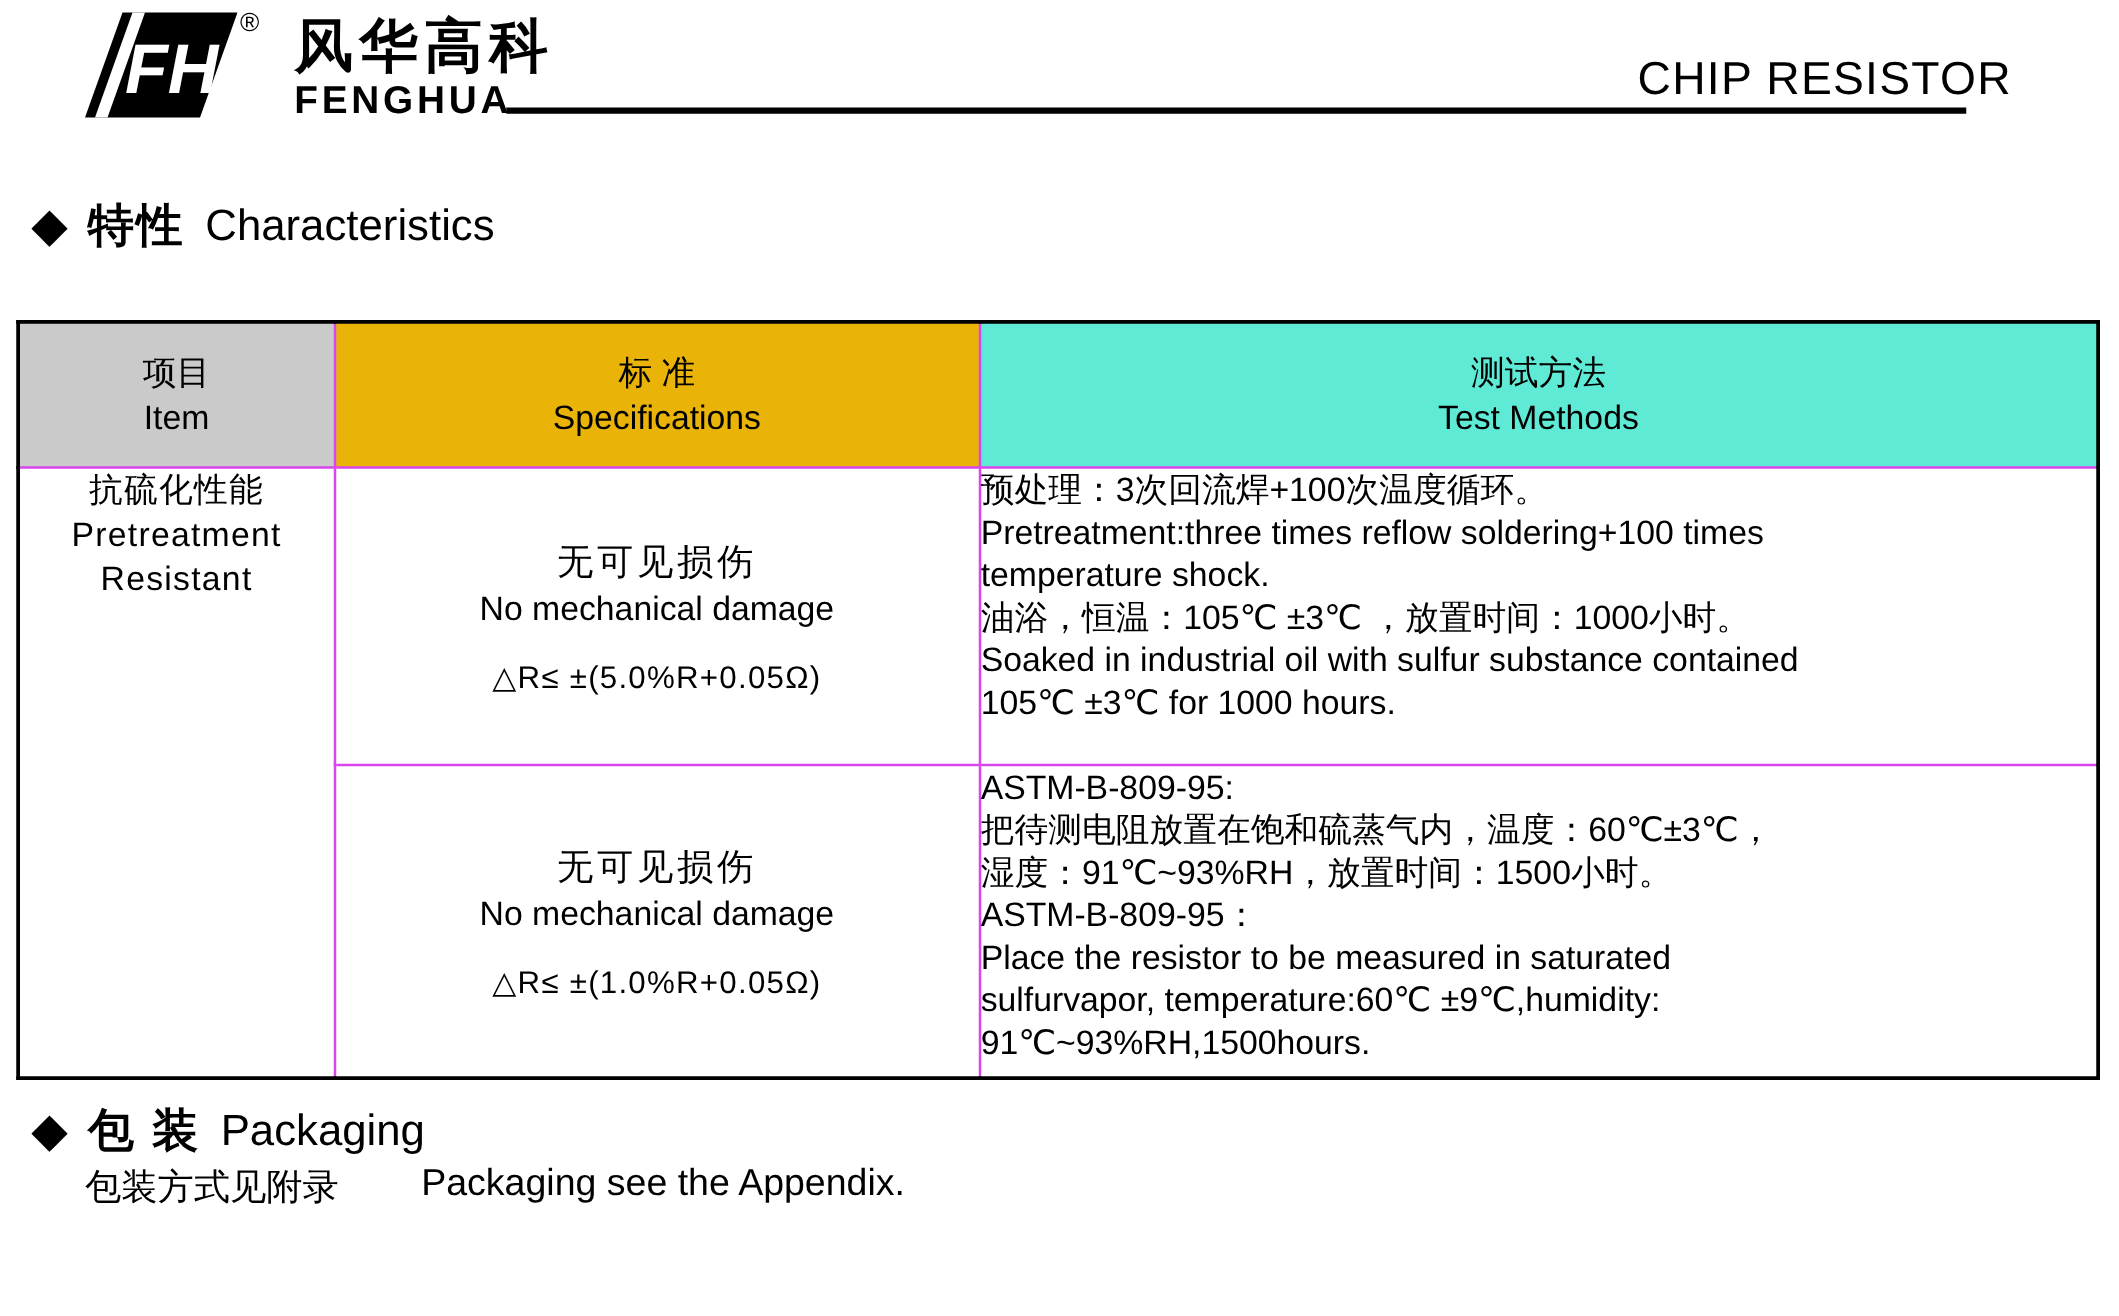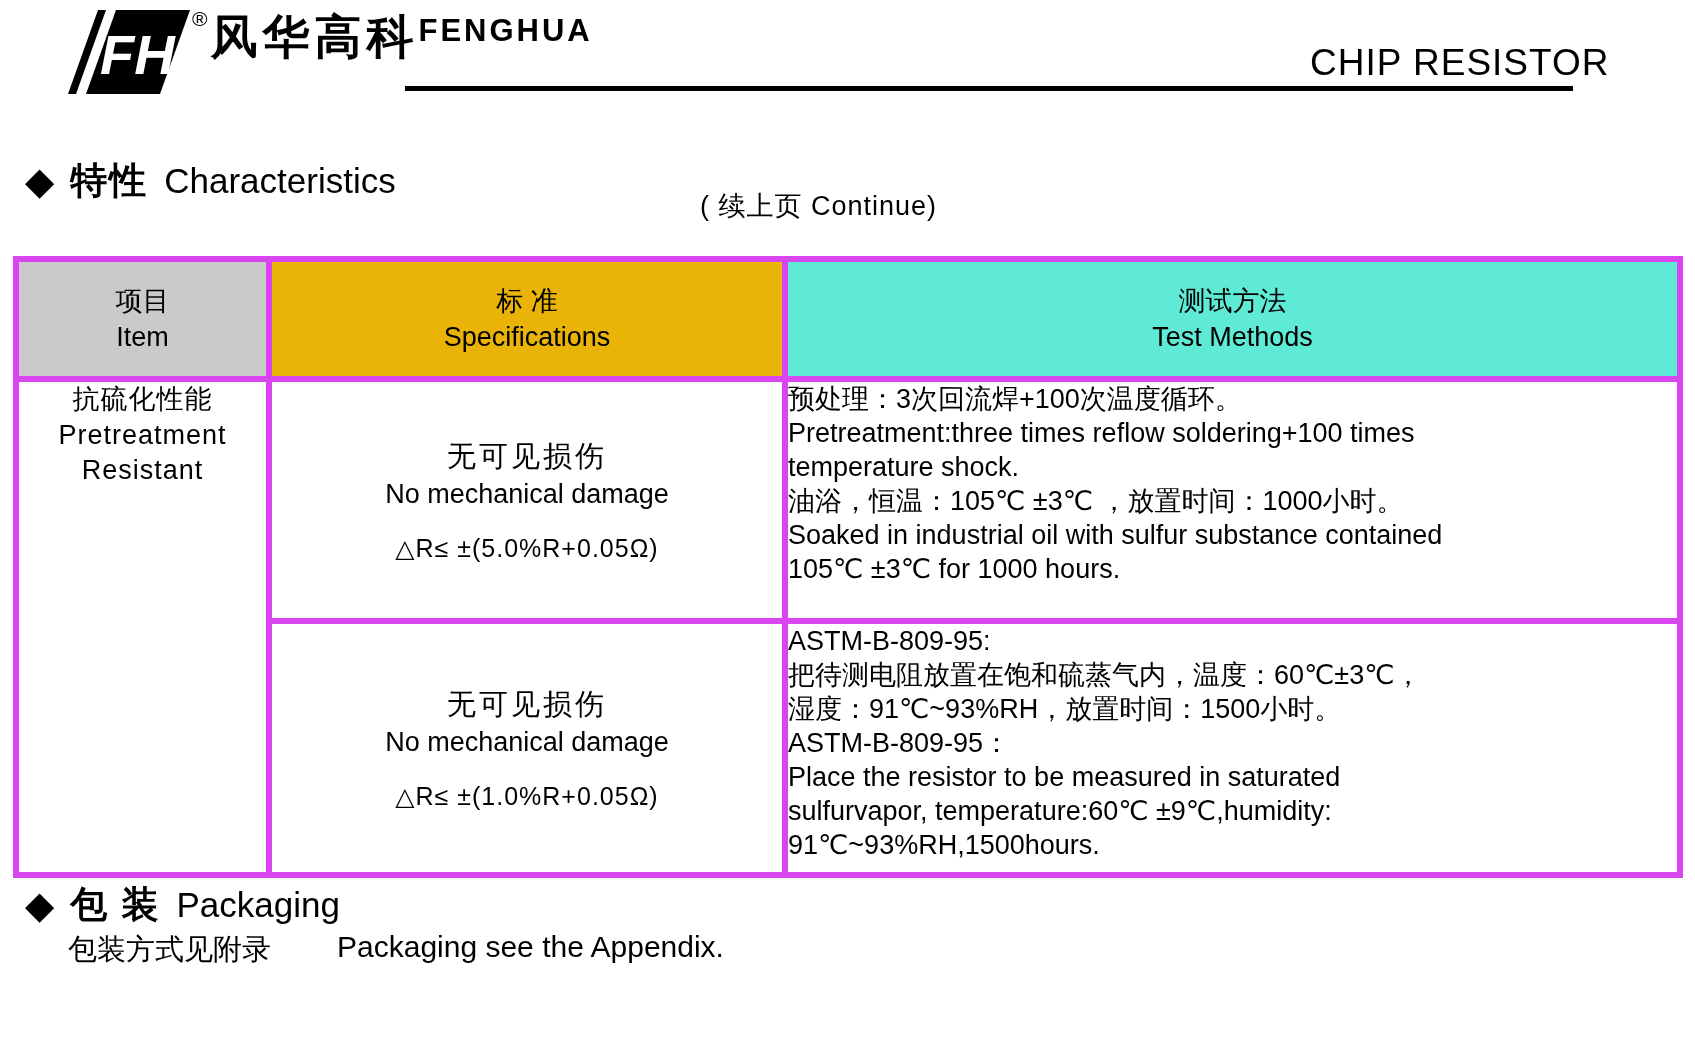--- a/index.html
+++ b/index.html
@@ -7,21 +7,21 @@
     position:relative;
     width:1695px;height:1053px;
     background:#ffffff;color:#000;
     font-family:"Liberation Sans","DejaVu Sans",sans-serif;
     overflow:hidden;
   }
   
   .logo{position:absolute;left:66px;top:8px;display:flex;align-items:flex-start;}
   .logo-mark{display:block;}
   .reg-mark{font-size:21px;line-height:1;margin:0 2px 0 2px;}
-  .brand{display:flex;margin-left:1px;margin-top:4px;}
+  .brand{display:flex;flex-direction:column;margin-left:26px;margin-top:4px;}
   .brand-cn{font-size:47px;font-weight:bold;letter-spacing:5px;line-height:1.05;}
   .brand-en{font-size:31px;font-weight:bold;letter-spacing:3px;margin-top:1px;}
   .page-title{position:absolute;top:42px;left:1310px;font-size:37px;letter-spacing:1px;white-space:nowrap;}
   .header-rule{position:absolute;left:405px;top:86px;width:1168px;height:5px;background:#000;}
 
   
   .section-heading{position:absolute;display:flex;align-items:center;}
   .heading-characteristics{left:25px;top:156px;}
   .heading-packaging{left:25px;top:880px;}
   .diamond{font-size:38px;line-height:1;margin-right:16px;}
@@ -31,21 +31,21 @@
 
   
   .char-table{
     position:absolute;left:13px;top:256px;width:1664px;
     border-collapse:collapse;table-layout:fixed;
     font-size:27px;
   }
   .char-table col.c1{width:253px;}
   .char-table col.c2{width:516px;}
   .char-table col.c3{width:895px;}
-  .char-table th,.char-table td{border:6px solid #d946ef;padding:0;}
+  .char-table th,.char-table td{border:2px solid #d946ef;padding:0;}
   .char-table{border:3px solid #000;}
   .char-table th{
     height:114px;font-weight:normal;font-size:27px;line-height:1.35;
     text-align:center;vertical-align:middle;
   }
   .row1 td{height:236px;}
   .row2 td{height:248px;}
   .item-cell{
     vertical-align:top;text-align:center;
     padding-top:52px;font-size:27px;line-height:1.32;letter-spacing:1px;
@@ -83,21 +83,20 @@
     </span>
   </div>
   <div class="page-title">CHIP RESISTOR</div>
   <div class="header-rule"></div>
 
   <div class="section-heading heading-characteristics">
     <span class="diamond">◆</span>
     <span class="heading-cn">特性</span>
     <span class="heading-en">Characteristics</span>
   </div>
-  <div class="continue-note">( 续上页 Continue)</div>
 
   <table class="char-table">
     <colgroup>
         <col class="c1">
         <col class="c2">
         <col class="c3">
       </colgroup>
     <thead>
       <tr>
         <th class="hdr-bg" style="background: rgb(202, 202, 202);">

